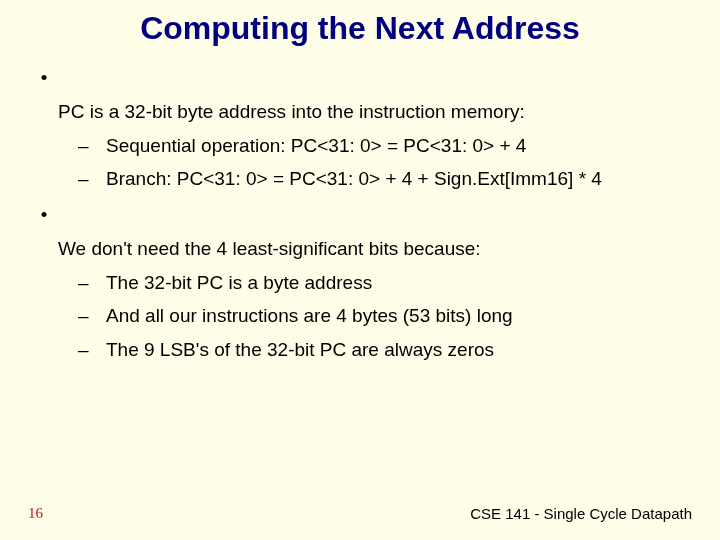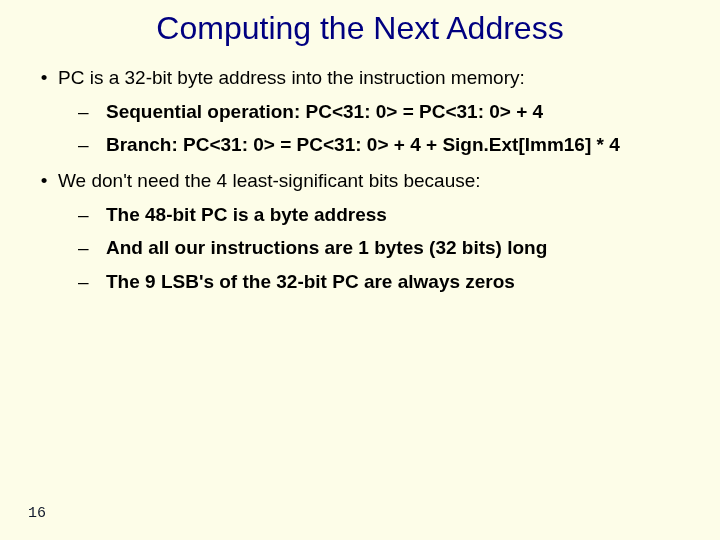--- a/index.html
+++ b/index.html
@@ -16,58 +16,58 @@
     position: relative;
     width: 720px;
     height: 540px;
     box-sizing: border-box;
   }
   .title {
     text-align: center;
     font-size: 32px;
     color: #000080;
     padding-top: 10px;
-    font-weight: normal;
+    font-weight: bold;
   }
   .content {
     padding: 8px 30px 0 30px;
     font-size: 19px;
     line-height: 1.35;
   }
   .top-item {
     margin: 10px 0 6px 0;
     display: flex;
   }
   .top-item .bullet {
     width: 28px;
     flex-shrink: 0;
     text-align: center;
   }
   .top-item .text {
     flex: 1;
+    margin-top: 34px;
   }
   .sub-item {
     margin: 8px 0 6px 48px;
     display: flex;
   }
   .sub-item .dash {
     width: 28px;
     flex-shrink: 0;
   }
   .sub-item .text {
     flex: 1;
-    font-weight: bold;
   }
   .footer-left {
     position: absolute;
     left: 28px;
     bottom: 18px;
     font-size: 15px;
-    font-family: Liberation Mono, monospace;
-    color: #0f172a;
+    font-family: Liberation Serif, serif;
+    color: #b91c1c;
   }
   .footer-right {
     position: absolute;
     right: 28px;
     bottom: 18px;
     font-size: 15px;
     font-family: Arial, Helvetica, sans-serif;
     color: #000;
   }
 </style>
@@ -92,28 +92,29 @@
       <div class="dash">–</div>
       <div class="text">Branch: PC&lt;31: 0&gt; = PC&lt;31: 0&gt; + 4 + Sign.Ext[Imm16] * 4</div>
     </div>
 
     <div class="top-item">
       <div class="bullet">•</div>
       <div class="text">We don't need the 4 least-significant bits  because:</div>
     </div>
     <div class="sub-item">
       <div class="dash">–</div>
-      <div class="text">The 48-bit PC is a byte address</div>
+      <div class="text">The 32-bit PC is a byte address</div>
     </div>
     <div class="sub-item">
       <div class="dash">–</div>
-      <div class="text">And all our instructions are 1 bytes (32 bits) long</div>
+      <div class="text">And all our instructions are 4 bytes (53 bits) long</div>
     </div>
     <div class="sub-item">
       <div class="dash">–</div>
       <div class="text">The 9 LSB's of the 32-bit PC are always zeros</div>
     </div>
 
   </div>
 
   <div class="footer-left">16</div>
+  <div class="footer-right">CSE 141 - Single Cycle Datapath</div>
 
 </div>
 
 </body></html>

